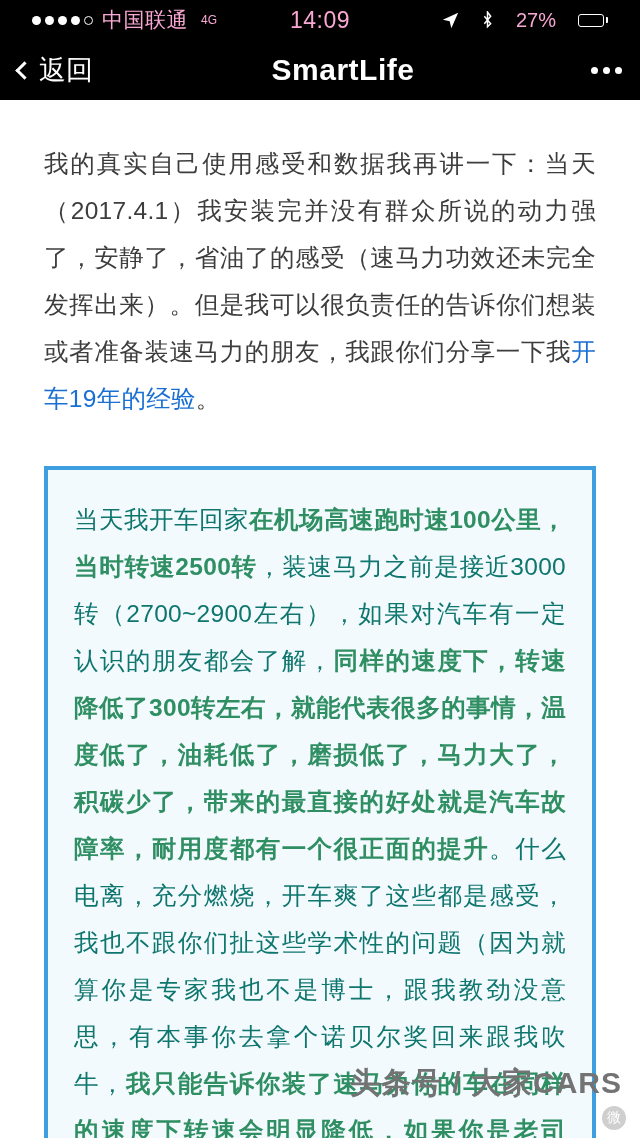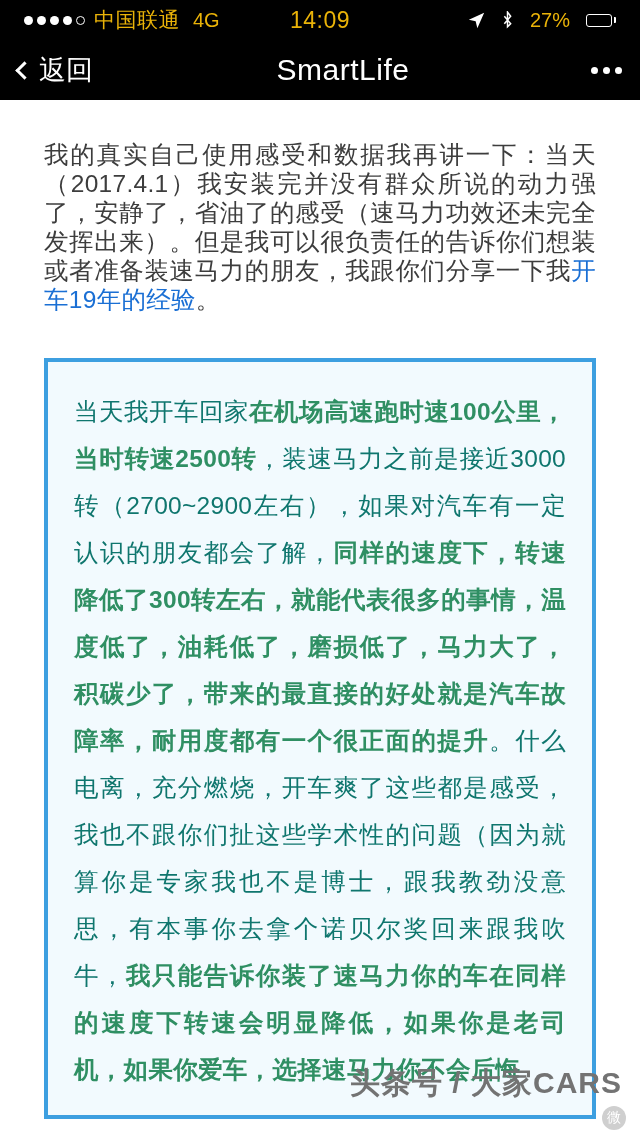--- a/index.html
+++ b/index.html
@@ -16,54 +16,54 @@
     height: 1138px;
     background: #ffffff;
     display: flex;
     flex-direction: column;
   }
 
   
   .statusbar {
     height: 40px;
     background: #000000;
-    color: #eab308;
-    display: flex;
-    align-items: center;
-    padding: 0 24px;
+    color: #f9a8d4;
+    display: flex;
+    align-items: center;
+    padding: 0 32px;
     font-size: 21px;
     flex: 0 0 auto;
     position: relative;
   }
   .sb-left {
     display: flex;
     align-items: center;
     gap: 9px;
   }
   .dots { display: flex; align-items: center; gap: 4px; }
   .dot {
     width: 9px; height: 9px; border-radius: 50%;
     background: #ffffff;
   }
   .dot.hollow { background: transparent; border: 1.5px solid #ffffff; width: 9px; height: 9px; }
   .carrier { font-size: 21px; letter-spacing: 0.5px; }
-  .net { font-size: 20px; margin-left: 4px; }
+  .net { font-size: 12px; margin-left: 4px; }
   .sb-center {
     position: absolute;
     left: 0; right: 0;
     text-align: center;
     font-size: 23px;
     font-weight: normal;
     letter-spacing: 0.5px;
   }
   .sb-right {
     margin-left: auto;
     display: flex;
     align-items: center;
-    gap: 16px;
+    gap: 22px;
     font-size: 20px;
     z-index: 2;
   }
   .loc-icon svg, .bt-icon svg { display: block; }
   .battery {
     display: flex; align-items: center; gap: 2px;
   }
   .bat-body {
     width: 26px; height: 13px;
     border: 1.5px solid #ffffff;
@@ -106,21 +106,21 @@
     border-left: 3px solid #ffffff;
     border-bottom: 3px solid #ffffff;
     transform: rotate(45deg);
     margin-right: 2px;
   }
   .nav-title {
     position: absolute;
     left: 0; right: 0;
     text-align: center;
     font-size: 30px;
-    font-weight: normal;
+    font-weight: bold;
     letter-spacing: 0.5px;
     margin-left: 46px;
   }
   .nav-more {
     margin-left: auto;
     display: flex;
     align-items: center;
     gap: 5px;
     z-index: 2;
     cursor: pointer;
@@ -132,21 +132,21 @@
   
   .content {
     flex: 1 1 auto;
     background: #ffffff;
     padding: 40px 44px 0 44px;
     position: relative;
     overflow: hidden;
   }
   .para {
     font-size: 24.5px;
-    line-height: 29px;
+    line-height: 47px;
     color: #3d3d3d;
     letter-spacing: 0.3px;
     text-align: justify;
   }
   .hl-blue { color: #1a6fd4; }
 
   .callout {
     margin-top: 44px;
     border: 4px solid #3d9fe0;
     background: #f2fafe;

